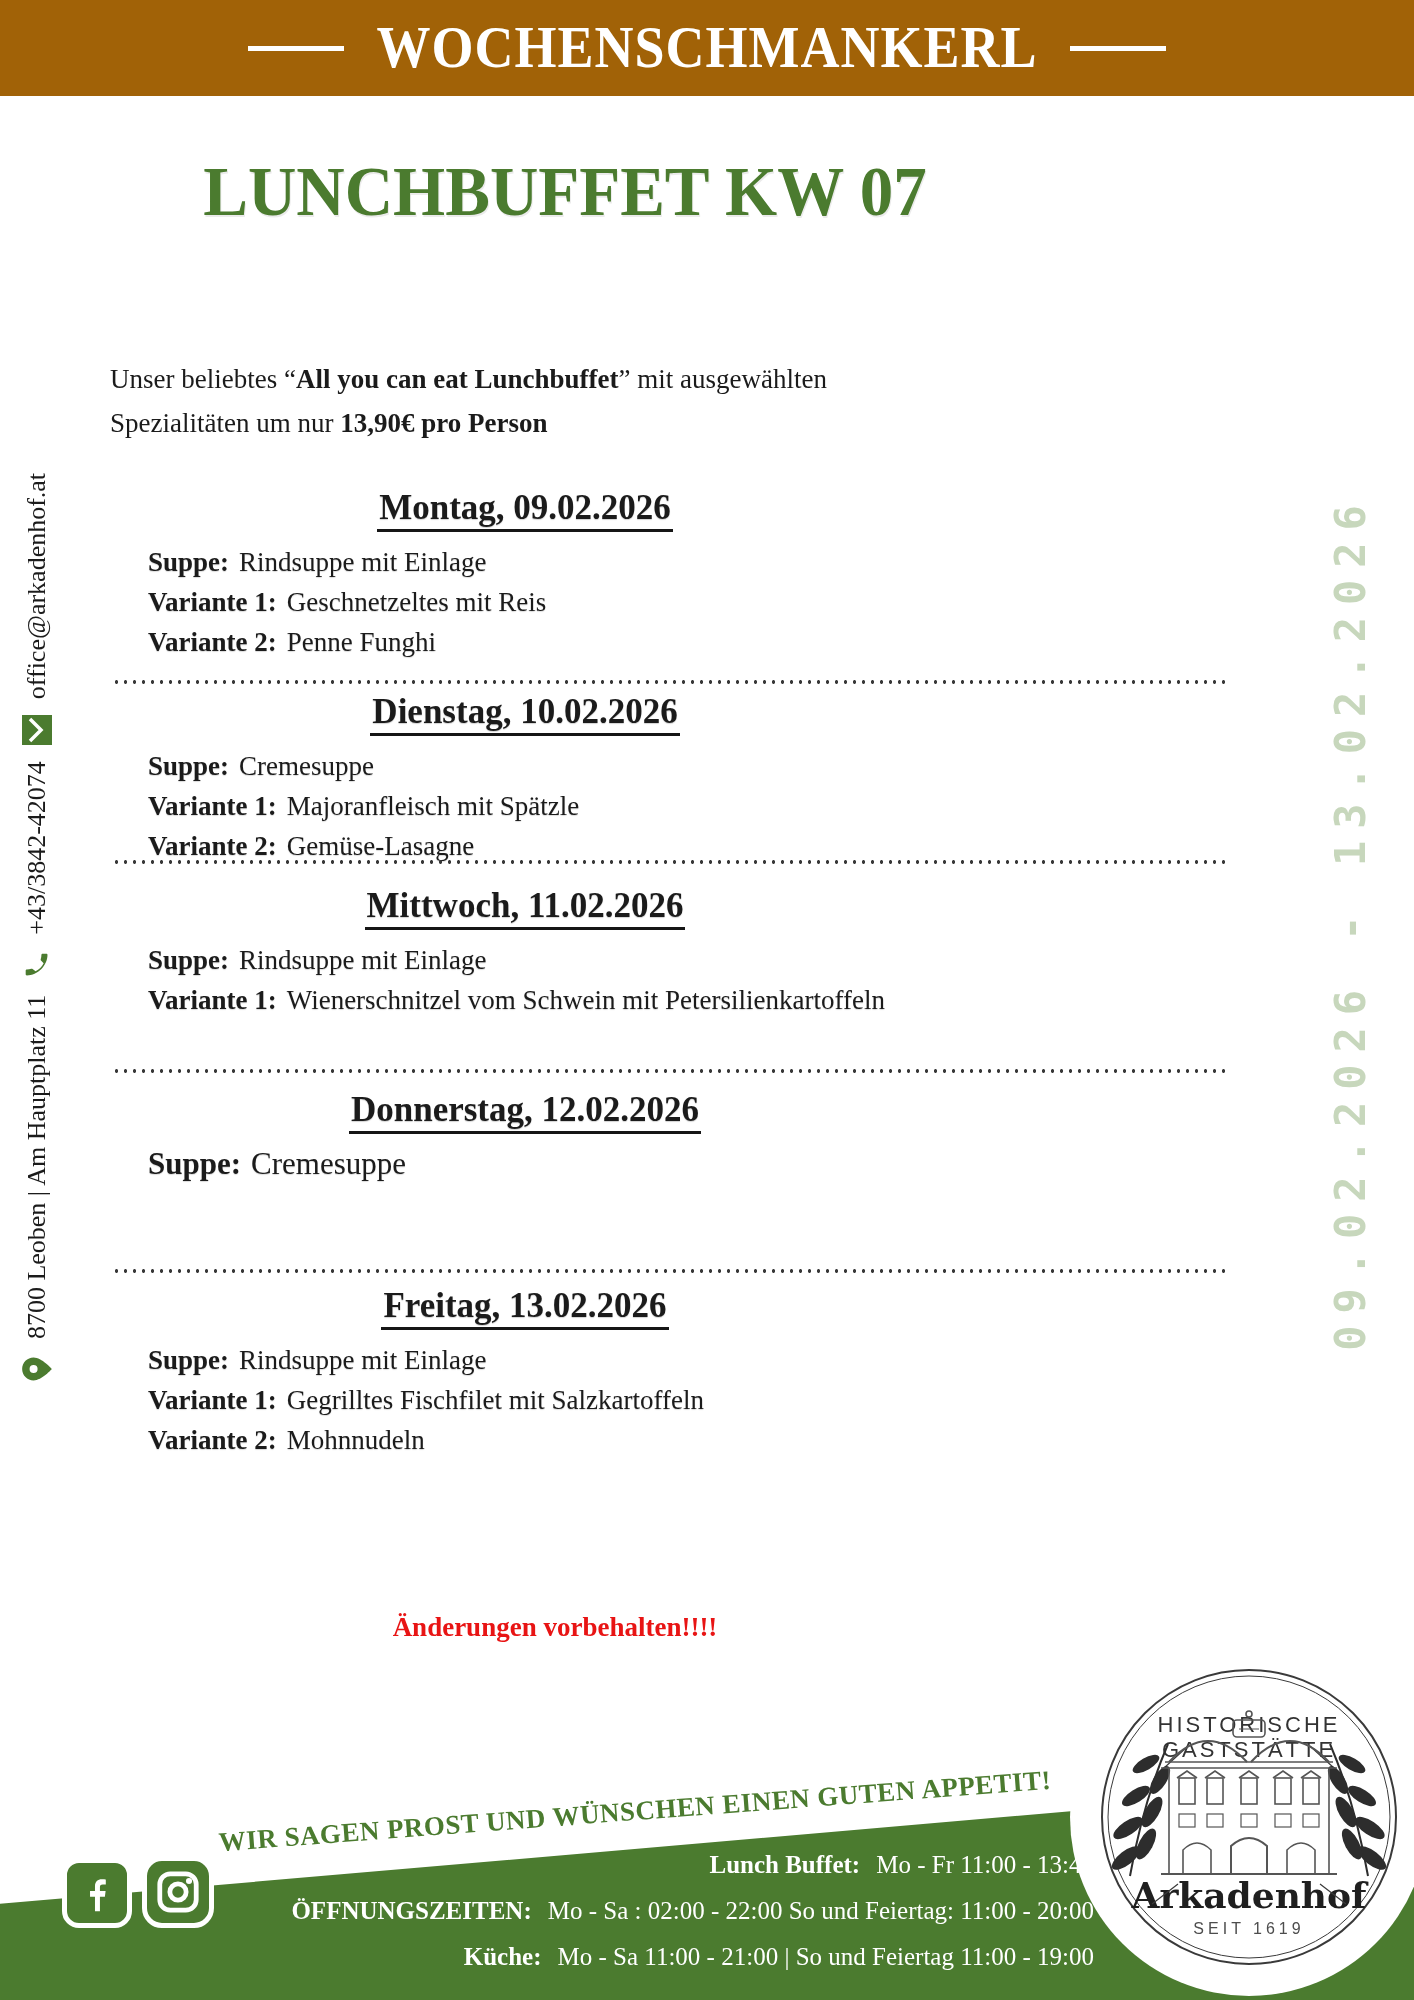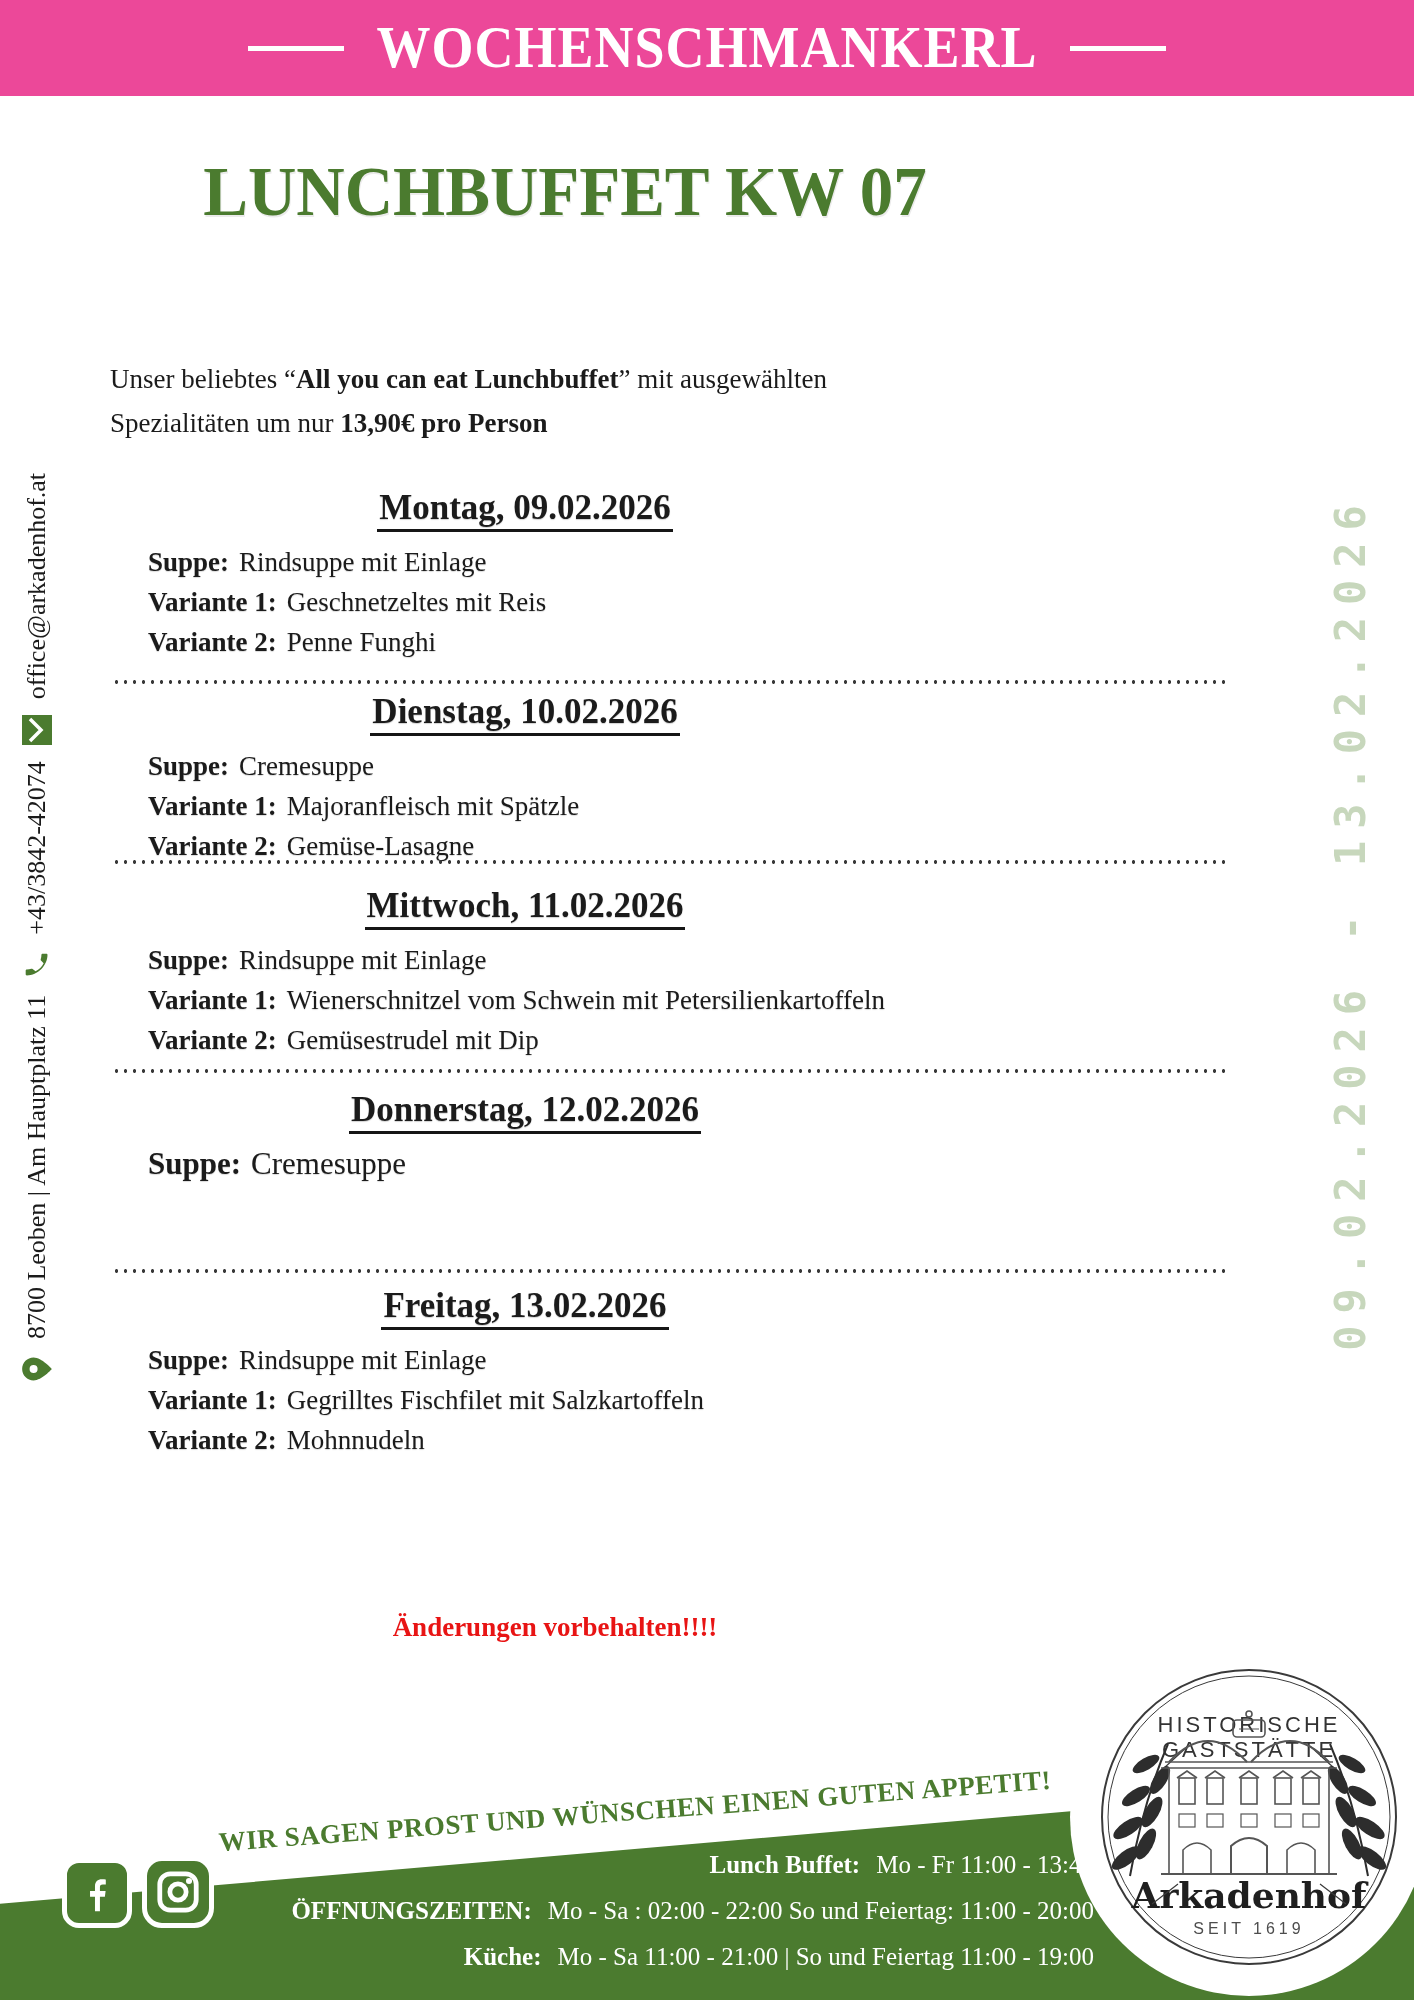--- a/index.html
+++ b/index.html
@@ -1,20 +1,20 @@
 <!DOCTYPE html>
 <html><head>
 <meta charset="utf-8">
 <style>
   html,body{margin:0;padding:0;background:#e9e9e9;}
   .page{position:relative;width:1414px;height:2000px;background:#ffffff;overflow:hidden;
         font-family:"Liberation Serif","DejaVu Serif",serif;color:#1b1b1b;margin:0 auto;}
 
   
-  .header-bar{position:absolute;top:0;left:0;width:100%;height:96px;background:#ec4899;
+  .header-bar{position:absolute;top:0;left:0;width:100%;height:96px;background:#a16207;
               display:flex;align-items:center;justify-content:center;}
   .header-bar::before,.header-bar::after{content:"";width:96px;height:5px;background:#fff;margin:0 32px;}
   .header-title{color:#fff;font-size:54px;font-weight:bold;letter-spacing:1px;transform:scale(1,1.08);white-space:nowrap;}
 
   
   .page-title{position:absolute;top:152px;left:150px;width:830px;text-align:center;margin:0;
               color:#4b7b2f;font-size:67px;line-height:78px;font-weight:bold;letter-spacing:0;
               transform:scale(1,1.05);text-shadow:1px 2px 0 rgba(0,0,0,.08);white-space:nowrap;}
   .intro{position:absolute;top:330px;left:110px;width:830px;text-align:left;font-size:27px;line-height:44px;margin-top:27px;}
   .intro b{font-weight:bold;}
@@ -102,21 +102,20 @@
       <p class="menu-line"><b>Variante 2:</b><span>Gemüse-Lasagne</span></p>
     </div>
   </section>
   <div class="divider" style="top:859px"></div>
 
   <section class="day-section" style="top:888px">
     <h2><span class="day-heading-text">Mittwoch, 11.02.2026</span></h2>
     <div class="menu">
       <p class="menu-line"><b>Suppe:</b><span>Rindsuppe mit Einlage</span></p>
       <p class="menu-line"><b>Variante 1:</b><span>Wienerschnitzel vom Schwein mit Petersilienkartoffeln</span></p>
-      <p class="menu-line"><b>Variante 2:</b><span>Gemüsestrudel mit Dip</span></p>
     </div>
   </section>
   <div class="divider" style="top:1068px"></div>
 
   <section class="day-section soup-large" style="top:1092px">
     <h2><span class="day-heading-text">Donnerstag, 12.02.2026</span></h2>
     <div class="menu">
       <p class="menu-line"><b>Suppe:</b><span>Cremesuppe</span></p>
     </div>
   </section>

